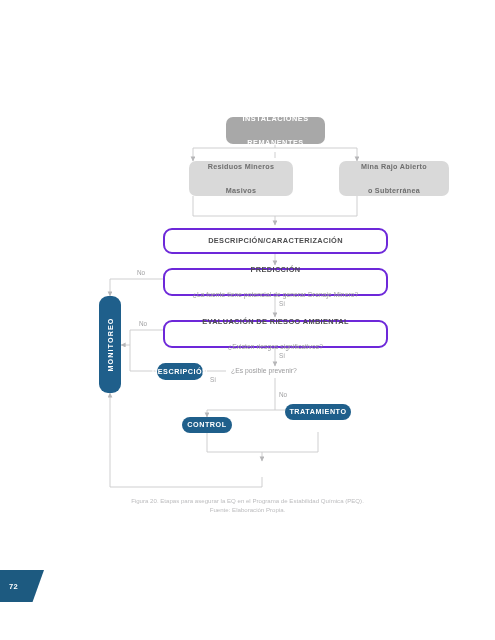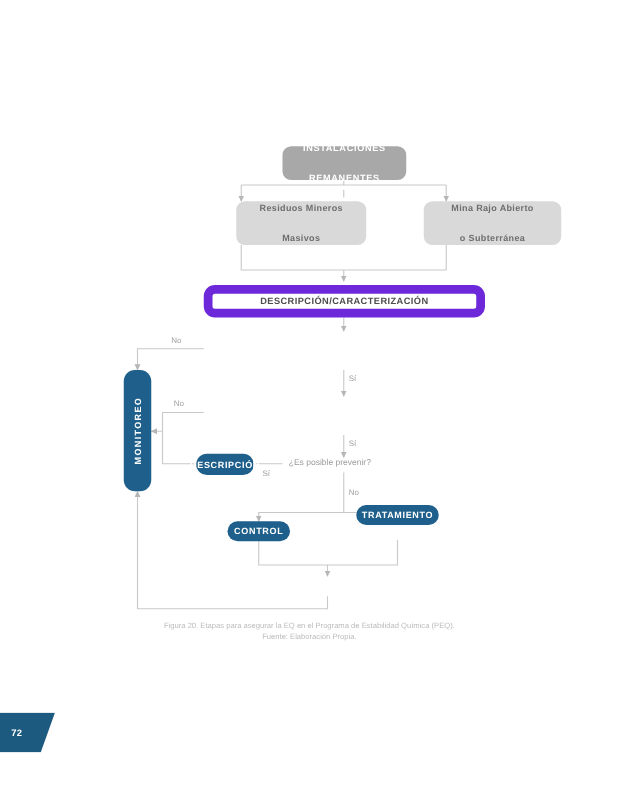--- a/index.html
+++ b/index.html
@@ -88,21 +88,21 @@
     color: #6e6e6e;
     font-size: 7.2px;
     font-weight: bold;
     letter-spacing: 0.3px;
     margin-left: 48px;
   }
 
   
   .node.outline {
     background: #ffffff;
-    border: 7px solid #6d28d9;
+    border: 2px solid #6d28d9;
     border-radius: 9px;
     color: #58585a;
   }
   .node .title {
     font-size: 7.4px;
     font-weight: bold;
     letter-spacing: 0.35px;
     color: #4d4d4f;
   }
   .node .sub {
@@ -231,21 +231,29 @@
 
     <div class="node grey-light" id="node-mina" style="left:291px; top:161px; width:110px; height:35px;">
       <span>Mina Rajo Abierto</span>
       <span>o Subterránea</span>
     </div>
 
     <div class="node outline" id="node-descripcion" style="left:163px; top:228px; width:225px; height:26px;">
       <span class="title">DESCRIPCIÓN/CARACTERIZACIÓN</span>
     </div>
 
-
+    <div class="node outline" id="node-prediccion" style="left:163px; top:268px; width:225px; height:28px;">
+      <span class="title">PREDICCIÓN</span>
+      <span class="sub">¿La fuente tiene potencial de generar Drenaje Minero?</span>
+    </div>
+
+    <div class="node outline" id="node-evaluacion" style="left:163px; top:320px; width:225px; height:28px;">
+      <span class="title">EVALUACIÓN DE RIESGO AMBIENTAL</span>
+      <span class="sub">¿Existen riesgos significativos?</span>
+    </div>
 
     <div class="free-label" id="label-prevenir" style="left:231px; top:367px;">¿Es posible prevenir?</div>
 
     <div class="node blue" id="node-prevencion" style="left:157px; top:363px; width:46px; height:17px;">
       <span>DESCRIPCIÓN</span>
     </div>
 
     <div id="node-monitoreo" style="left:99px; top:296px; width:22px; height:97px;">
       <span class="vtext">MONITOREO</span>
     </div>

